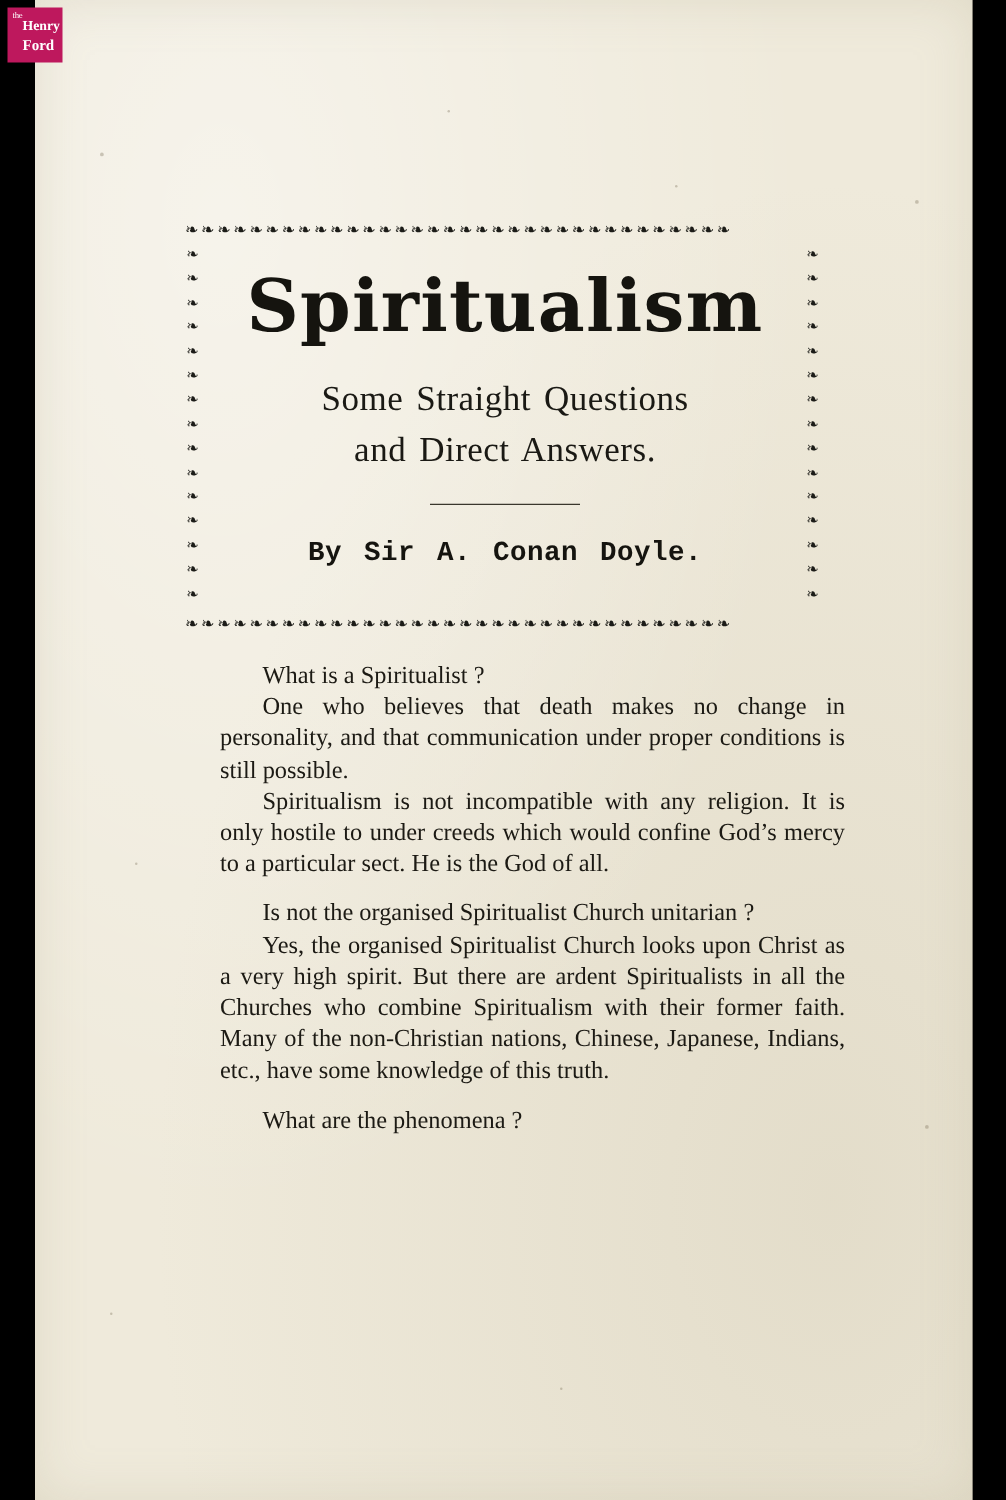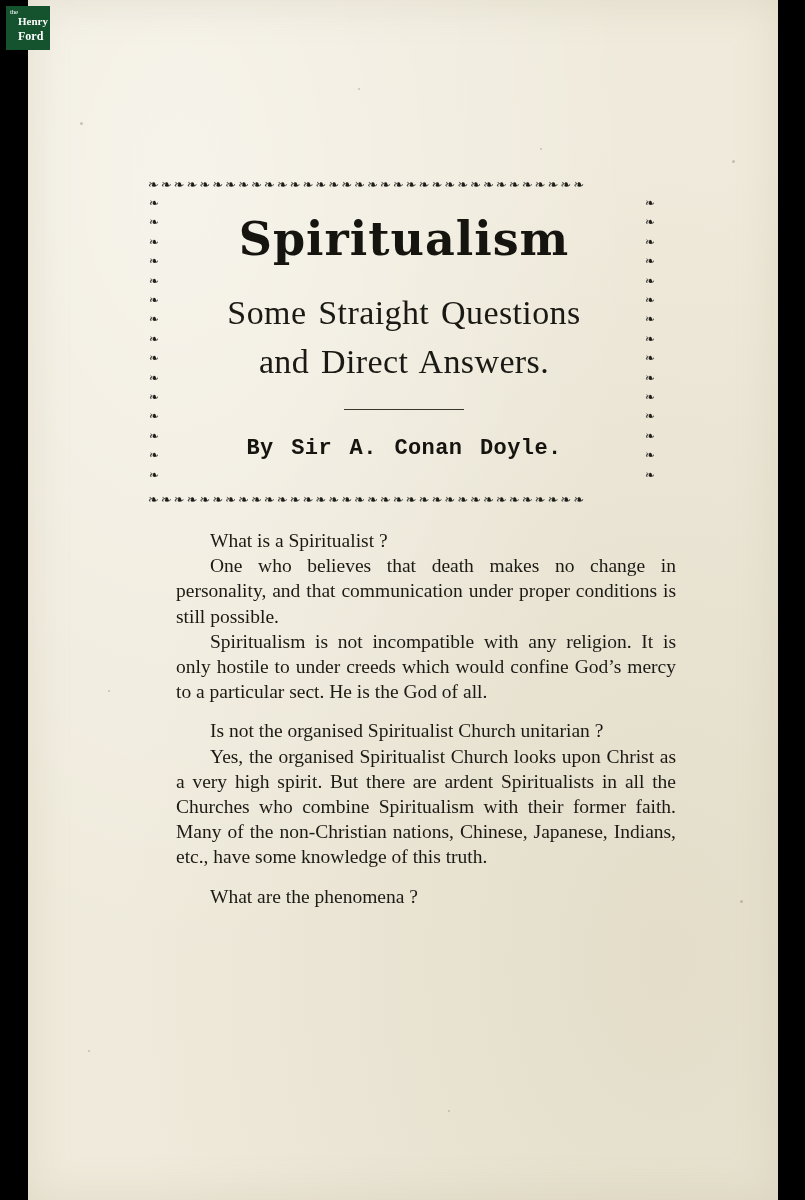--- a/index.html
+++ b/index.html
@@ -38,21 +38,21 @@
     background: rgba(120,110,85,0.35);
     border-radius: 50%;
   }
   
   .logo {
     position: absolute;
     left: 6px;
     top: 6px;
     width: 44px;
     height: 44px;
-    background: #14532d;
+    background: #be185d;
     color: #ffffff;
     font-family: "Liberation Serif", serif;
     line-height: 1;
     padding: 0;
     box-sizing: border-box;
     z-index: 5;
   }
   .logo .l1 {
     position: absolute;
     left: 4px;
@@ -114,29 +114,29 @@
   .title-inner {
     position: absolute;
     left: 16px;
     top: 20px;
     width: 480px;
     text-align: center;
   }
   .doc-title {
     font-family: "DejaVu Serif", serif;
     font-weight: bold;
-    font-size: 46px;
+    font-size: 58px;
     letter-spacing: 1px;
     color: #15140f;
     margin: 18px 0 0 0;
     line-height: 1;
   }
   .subtitle {
     font-family: "Liberation Serif", serif;
-    font-size: 34px;
+    font-size: 28px;
     color: #1a1914;
     margin-top: 26px;
     line-height: 1.45;
     letter-spacing: 0.4px;
     word-spacing: 3px;
   }
   .rule {
     width: 120px;
     height: 0;
     border-top: 1px solid #3a372d;

